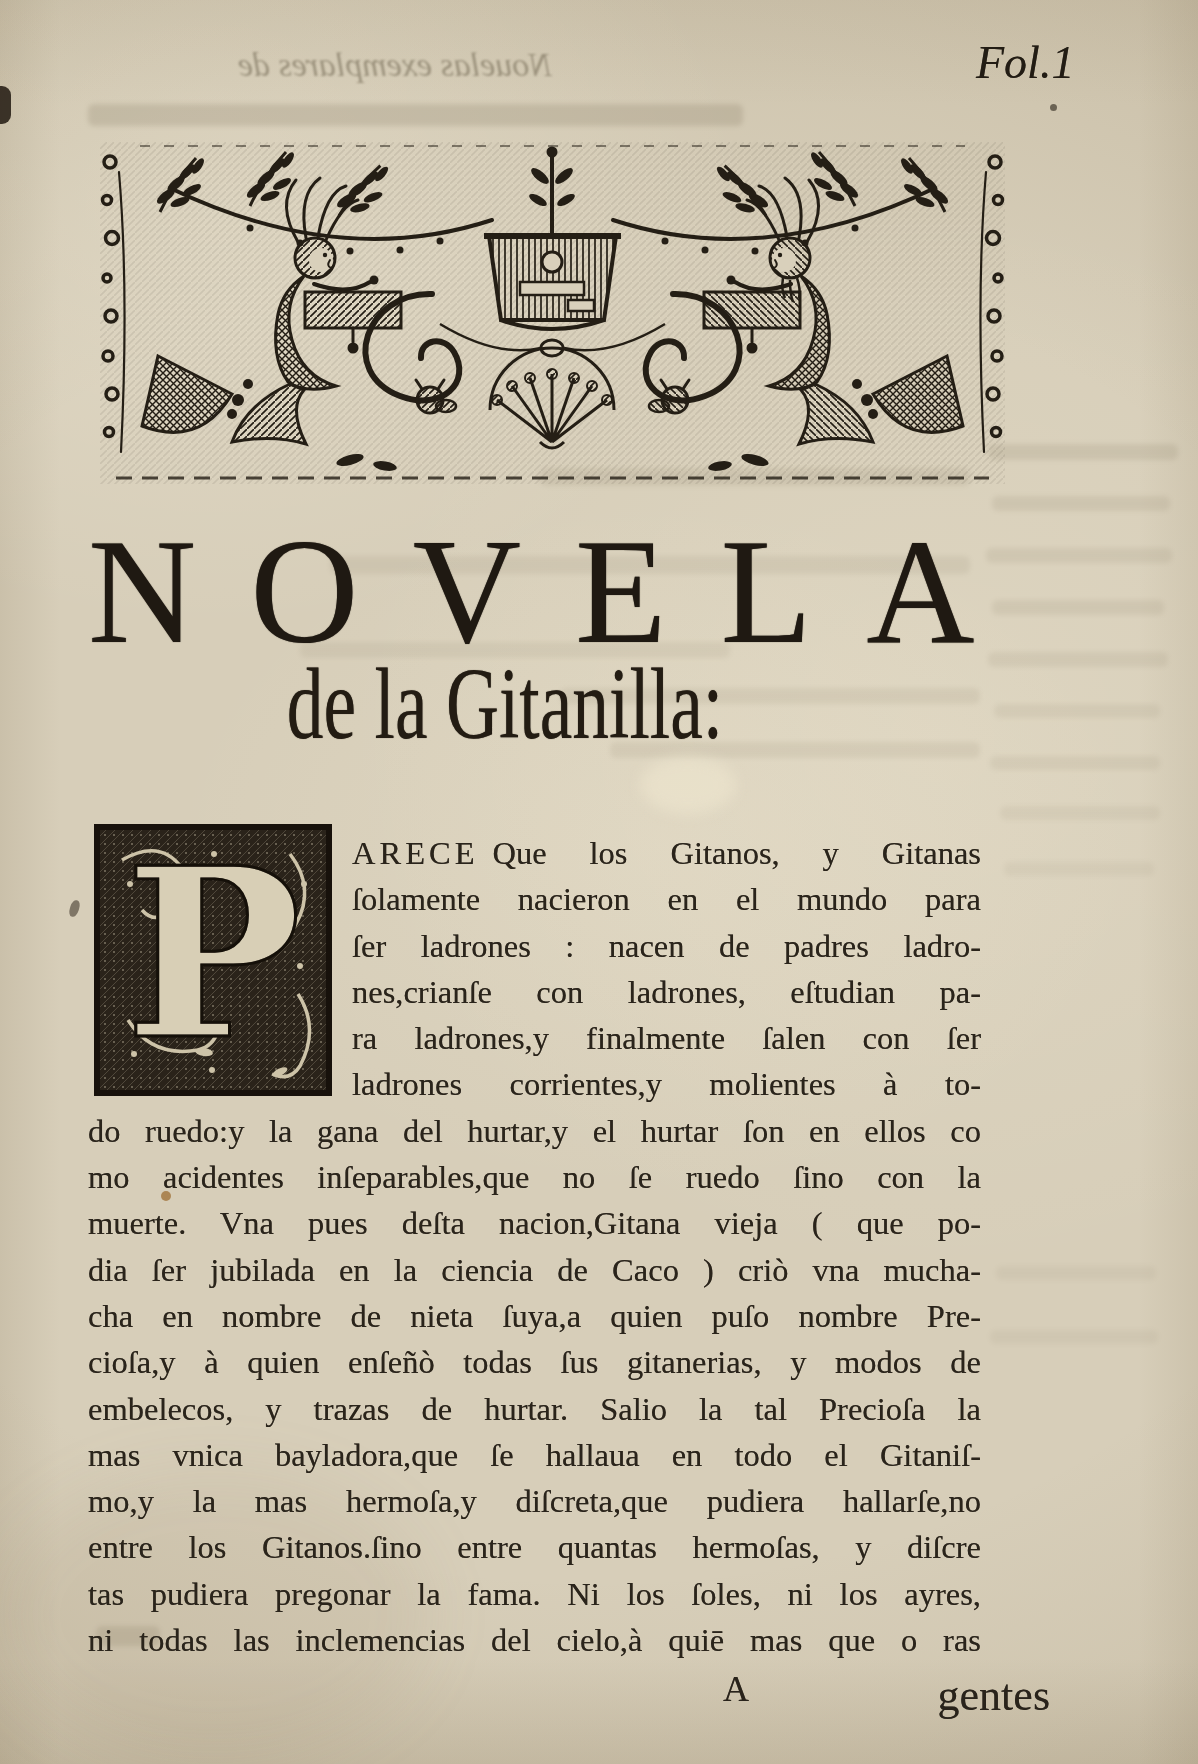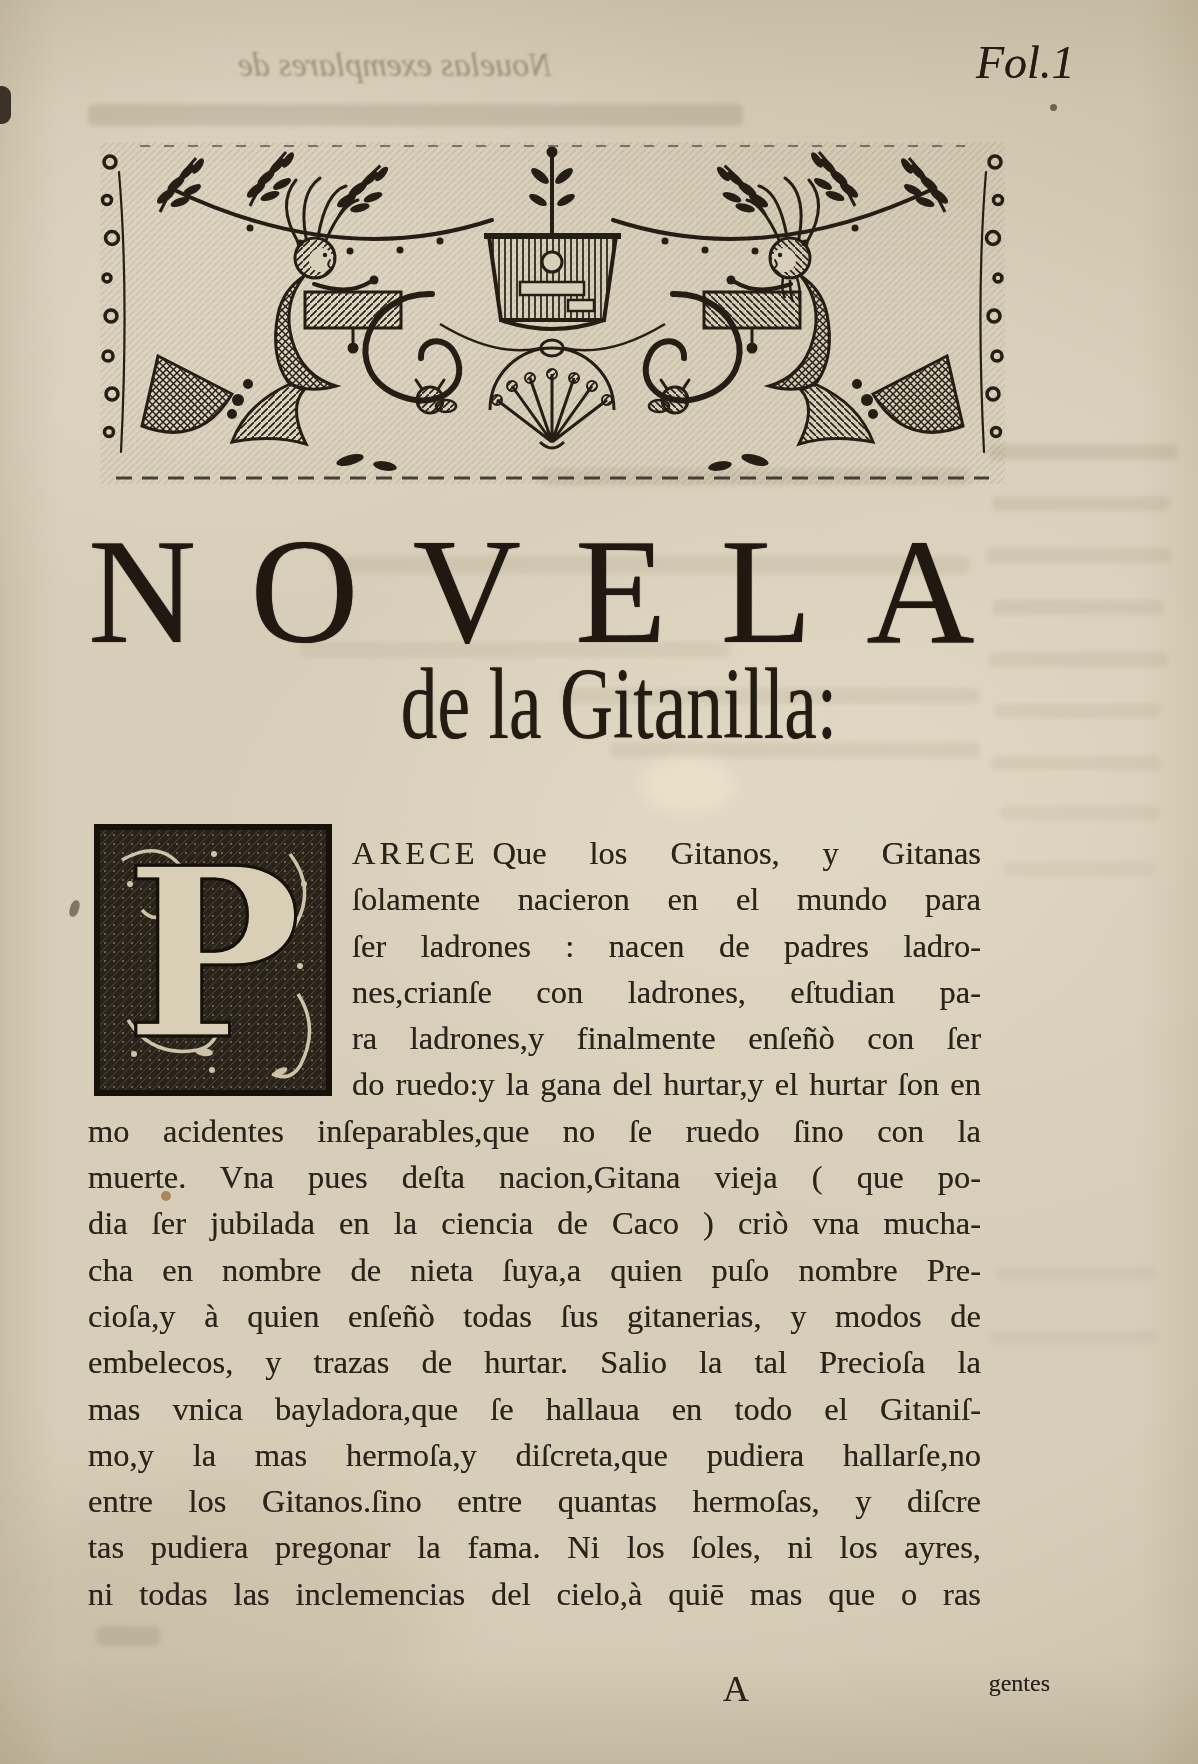--- a/index.html
+++ b/index.html
@@ -28,21 +28,21 @@
   }
   .smudge{position:absolute;background:#786c54;filter:blur(2.4px);border-radius:6px;}
   .speck{position:absolute;}
   .woodcut{position:absolute;left:100px;top:142px;width:905px;height:342px;}
   .title{
     position:absolute;left:88px;top:516px;width:920px;
     font-size:150px;line-height:1.0;letter-spacing:.36em;text-align:center;
     color:#1f1912;white-space:nowrap;text-shadow:0 0 1px rgba(31,25,18,.8);
   }
   .subtitle{
-    position:absolute;left:88px;top:650px;width:834px;text-align:right;
+    position:absolute;left:88px;top:650px;width:834px;text-align:center;
     font-size:102px;line-height:1.05;color:#231c13;white-space:nowrap;
   }
   .subtitle-inner{
     display:inline-block;transform:scaleX(.72);
     text-shadow:0 0 1px rgba(35,28,19,.8);
   }
   .paragraph{
     position:absolute;left:88px;top:830px;width:893px;
     font-size:32.5px;line-height:46.3px;color:#2a241b;
     text-shadow:0 0 .5px rgba(42,36,27,.65);
@@ -54,21 +54,21 @@
     height:46.3px;overflow:hidden;
     text-align:justify;text-align-last:justify;
   }
   .lead-caps{letter-spacing:4px;padding-right:14px;}
   .sig{
     position:absolute;left:712px;top:1668px;width:48px;text-align:center;
     font-size:36px;color:#29231b;text-shadow:0 0 .5px rgba(42,36,27,.6);
   }
   .catch{
     position:absolute;left:900px;top:1670px;width:150px;text-align:right;
-    font-size:24px;color:#29231b;text-shadow:0 0 .5px rgba(42,36,27,.6);
+    font-size:44px;color:#29231b;text-shadow:0 0 .5px rgba(42,36,27,.6);
   }
 </style>
 </head>
 <body>
 
 <div class="page">
 
   <div class="smudge" style="left:88px;top:104px;width:655px;height:22px;opacity:.20"></div>
   <div class="smudge" style="left:540px;top:468px;width:430px;height:18px;opacity:.12"></div>
   <div class="smudge" style="left:330px;top:556px;width:640px;height:18px;opacity:.10"></div>
@@ -248,21 +248,22 @@
           <circle cx="118" cy="246" r="3"></circle>
       </g>
       <text x="119" y="212" text-anchor="middle" font-size="235" font-weight="bold" font-family="&quot;DejaVu Serif&quot;,&quot;Liberation Serif&quot;,serif" fill="#d8cfb6" stroke="#151009" stroke-width="3">P</text>
     </svg>
 
     <div class="line first"><span class="lead-caps">ARECE</span><span>Que los Gitanos, y Gitanas</span></div>
     <div>
         <div class="line">ſolamente nacieron en el mundo para</div>
         <div class="line">ſer ladrones : nacen de padres ladro-</div>
         <div class="line">nes,crianſe con ladrones, eſtudian pa-</div>
-        <div class="line">ra ladrones,y finalmente enſeñò con ſer</div>
+        <div class="line">ra ladrones,y finalmente ſalen con ſer</div>
+        <div class="line">ladrones corrientes,y molientes à to-</div>
       </div>
     <div>
         <div class="line">do ruedo:y la gana del hurtar,y el hurtar ſon en ellos co</div>
         <div class="line">mo acidentes inſeparables,que no ſe ruedo ſino con la</div>
         <div class="line">muerte. Vna pues deſta nacion,Gitana vieja ( que po-</div>
         <div class="line">dia ſer jubilada en la ciencia de Caco ) criò vna mucha-</div>
         <div class="line">cha en nombre de nieta ſuya,a quien puſo nombre Pre-</div>
         <div class="line">cioſa,y à quien enſeñò todas ſus gitanerias, y modos de</div>
         <div class="line">embelecos, y trazas de hurtar. Salio la tal Precioſa la</div>
         <div class="line">mas vnica bayladora,que ſe hallaua en todo el Gitaniſ-</div>

